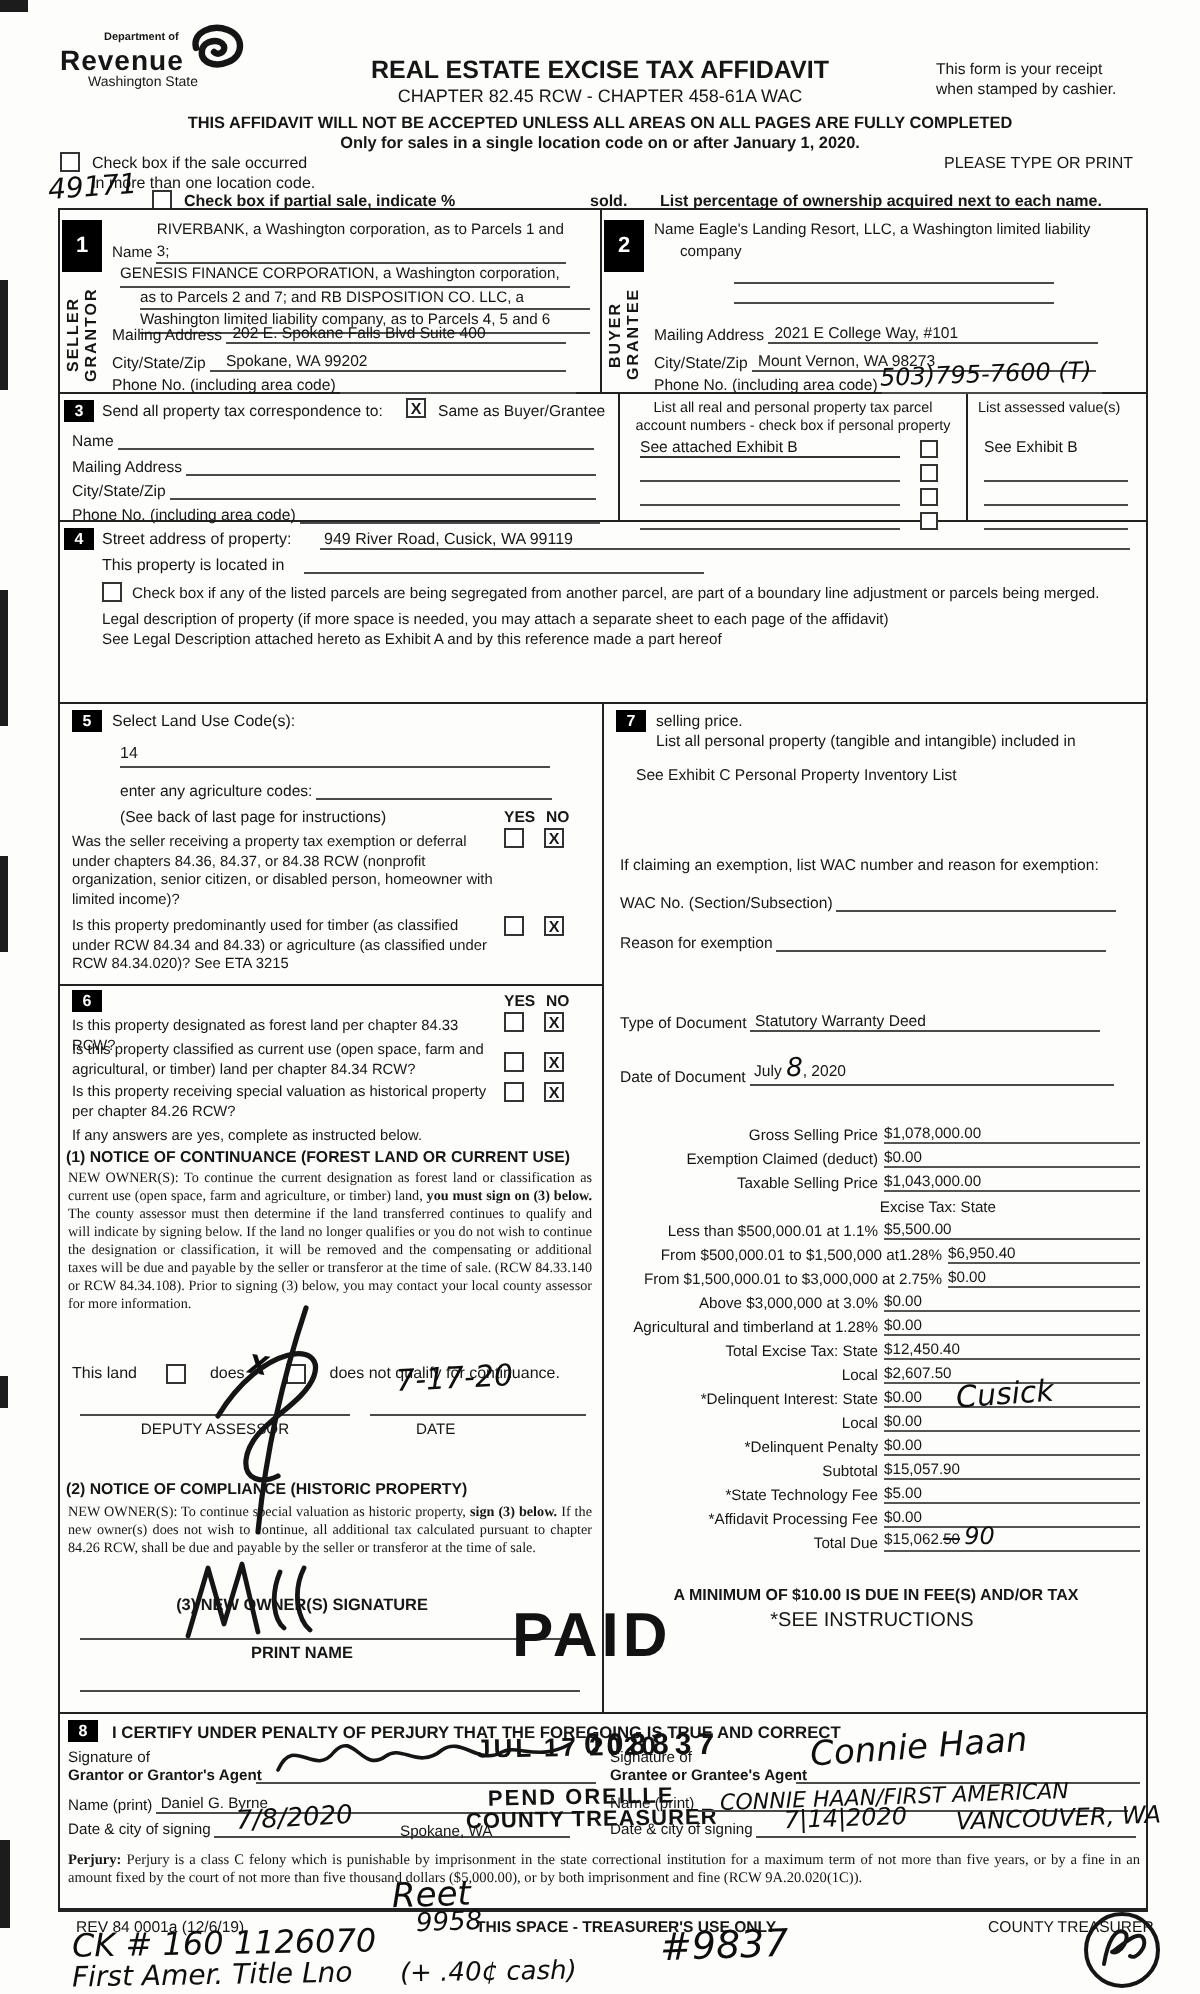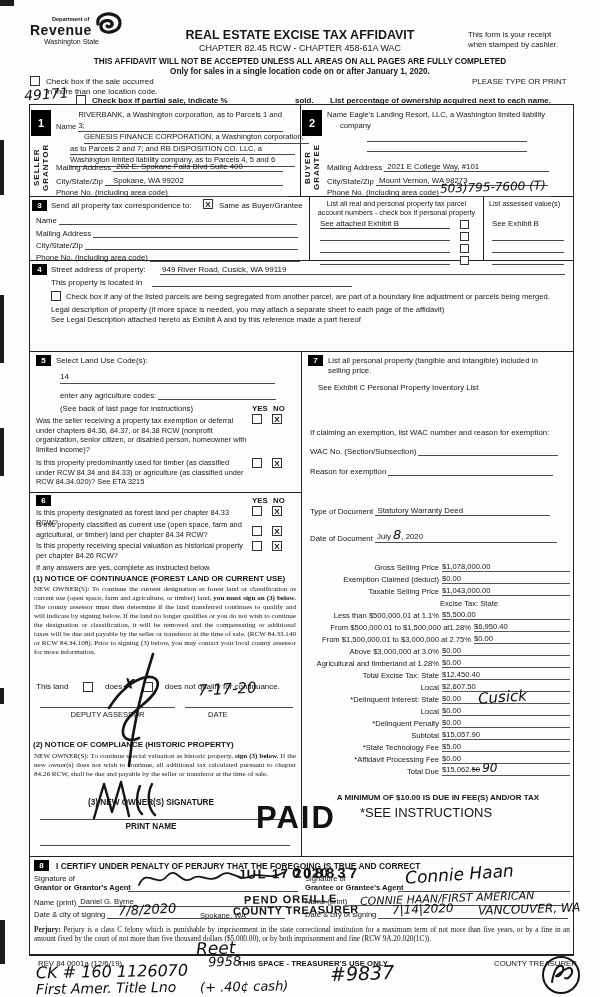--- a/index.html
+++ b/index.html
@@ -82,21 +82,21 @@
   <div class="abs line-v" style="left:483px;top:196px;height:64px"></div>
   <div class="abs line-v" style="left:301px;top:351px;height:505px"></div>
 
   <div class="abs numbox" style="left:31px;top:110px;width:20px;height:26px;font-size:11px;line-height:26px">1</div>
   <div class="abs" style="left:31px;top:140px;width:20px;height:54px;display:flex;justify-content:center">
     <span class="vlabel"><span>SELLER</span><br><span>GRANTOR</span></span>
   </div>
   <div class="abs" style="left:56px;top:110px;width:240px;font-size:7.6px;line-height:10.5px">
     <span>Name</span>
     <span class="fill" style="width:205px">RIVERBANK, a Washington corporation, as to Parcels 1 and 3;</span>
-    <div class="fill" style="width:225px;margin-left:28px">GENESIS FINANCE CORPORATION, a Washington corporation,</div>
+    <div class="fill" style="width:225px;margin-left:4px">GENESIS FINANCE CORPORATION, a Washington corporation,</div>
     <div class="fill" style="width:225px;margin-left:14px">as to Parcels 2 and 7; and RB DISPOSITION CO. LLC, a</div>
     <div class="fill" style="width:225px;margin-left:14px">Washington limited liability company, as to Parcels 4, 5 and 6</div>
   </div>
   <div class="abs" style="left:56px;top:162px;font-size:7.8px">
     <span>Mailing Address</span>
     <span class="fill" style="width:170px;padding-left:3px">202 E. Spokane Falls Blvd Suite 400</span>
   </div>
   <div class="abs" style="left:56px;top:176px;font-size:7.8px">
     <span>City/State/Zip</span>
     <span class="fill" style="width:178px;padding-left:8px">Spokane, WA 99202</span>
@@ -266,22 +266,22 @@
   <div class="abs ctr b" style="left:36px;top:822px;width:230px;font-size:8.2px">PRINT NAME</div>
   <div class="abs fill" style="left:40px;top:838px;width:250px;height:8px"></div>
   <svg class="abs ink" style="left:88px;top:778px" width="90" height="46" viewBox="0 0 90 46">
     <path d="M6,40 L16,6 L24,34 L33,4 L41,38 M52,8 C47,20 49,32 54,36 M64,6 C58,18 61,32 67,37" stroke-width="2.4"></path>
   </svg>
 
   <div class="abs stamp" style="left:256px;top:800px;font-size:31px;letter-spacing:2px">PAID</div>
 
   <div class="abs numbox" style="left:308px;top:355px;width:15px;height:11px;font-size:8px;line-height:11px">7</div>
   <div class="abs" style="left:328px;top:356px;width:240px;font-size:7.8px;line-height:10px">
+    <div>selling price.</div>
     <div>List all personal property (tangible and intangible) included in</div>
-    <div>selling price.</div>
   </div>
   <div class="abs" style="left:318px;top:383px;font-size:7.8px">See Exhibit C Personal Property Inventory List</div>
 
   <div class="abs" style="left:310px;top:428px;width:255px;font-size:7.8px">If claiming an exemption, list WAC number and reason for exemption:</div>
   <div class="abs" style="left:310px;top:447px;font-size:7.8px">
     <span>WAC No. (Section/Subsection)</span>
     <span class="fill" style="width:140px"></span>
   </div>
   <div class="abs" style="left:310px;top:467px;font-size:7.8px">
     <span>Reason for exemption</span>
@@ -367,21 +367,21 @@
         <span class="mval">$0.00</span>
       </div>
     <div class="mrow">
         <span class="mlabel">Total Due</span>
         <span class="mval"><span>$15,062.</span><span class="struck">50</span> <span class="hw" style="font-size:12px">90</span></span>
       </div>
   </div>
   <div class="abs hw" style="left:478px;top:688px;font-size:15px;transform:rotate(-4deg)">Cusick</div>
 
   <div class="abs ctr b" style="left:306px;top:793px;width:264px;font-size:8px">A MINIMUM OF $10.00 IS DUE IN FEE(S) AND/OR TAX</div>
-  <div class="abs ctr" style="left:294px;top:805px;width:264px;font-size:13px">*SEE INSTRUCTIONS</div>
+  <div class="abs ctr" style="left:304px;top:805px;width:264px;font-size:10px">*SEE INSTRUCTIONS</div>
 
   <div class="abs numbox" style="left:34px;top:860px;width:15px;height:11px;font-size:8px;line-height:11px">8</div>
   <div class="abs b" style="left:56px;top:861px;font-size:8.4px">I CERTIFY UNDER PENALTY OF PERJURY THAT THE FOREGOING IS TRUE AND CORRECT</div>
 
   <div class="abs" style="left:34px;top:874px;font-size:7.6px">Signature of</div>
   <div class="abs b" style="left:34px;top:883px;font-size:7.6px">Grantor or Grantor's Agent</div>
   <div class="abs fill" style="left:128px;top:884px;width:170px;height:8px"></div>
   <svg class="abs ink" style="left:135px;top:865px" width="155" height="26" viewBox="0 0 155 26">
     <path d="M4,20 C12,2 22,24 32,11 C42,0 46,22 58,13 C66,7 74,20 86,10 C96,3 104,18 116,11 C124,7 134,16 150,7" stroke-width="1.8"></path>
   </svg>

